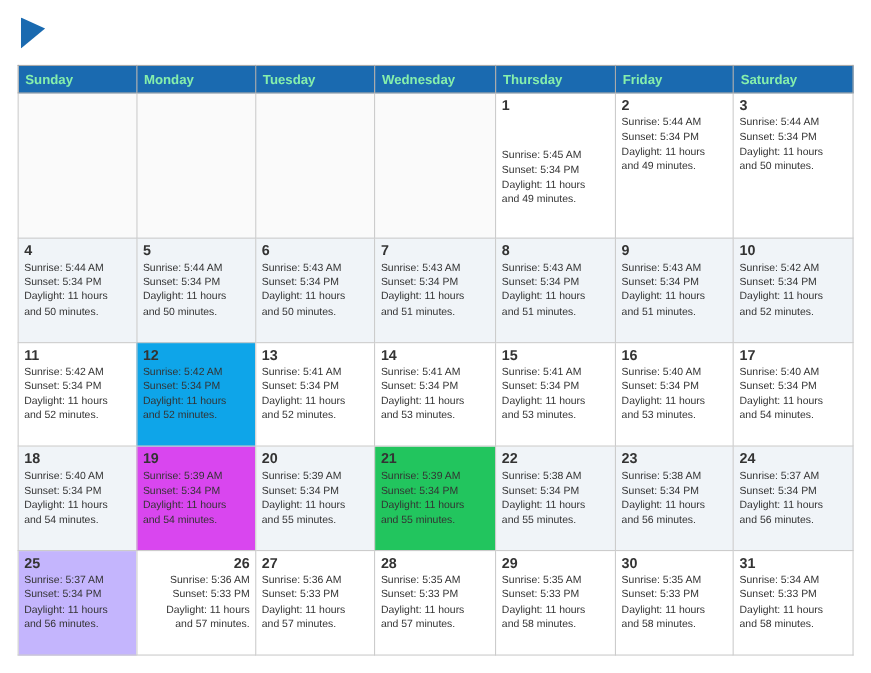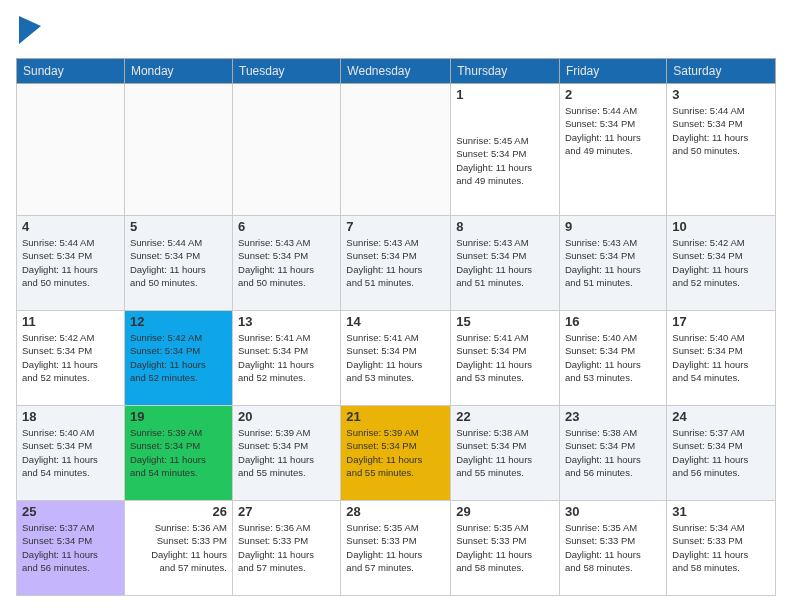--- a/index.html
+++ b/index.html
@@ -54,25 +54,25 @@
       font-size: 16px;
       color: #555;
     }
     .calendar-table {
       width: 100%;
       border-collapse: collapse;
       flex: 1;
     }
     .calendar-table th {
       background-color: #1a6ab0;
-      color: #e5e5e5;
+      color: #86efac;
       text-align: left;
       padding: 5px 6px;
       font-size: 12px;
-      font-weight: normal;
+      font-weight: bold;
       border: 1px solid #aaa;
     }
     .calendar-table td {
       border: 1px solid #ccc;
       vertical-align: top;
       padding: 3px 5px;
       font-size: 10px;
       color: #333;
       width: 113px;
       background: #fff;
@@ -262,35 +262,35 @@
           </td>
         </tr>
         <tr>
           <td style="background-color: rgb(240, 244, 248);">
             <span class="day-number">18</span>
             <div class="day-info" style="white-space: pre-line;">Sunrise: 5:40 AM
 Sunset: 5:34 PM
 Daylight: 11 hours
 and 54 minutes.</div>
           </td>
-          <td style="background-color: #22c55e;">
+          <td style="background-color: #d946ef;">
             <span class="day-number">19</span>
             <div class="day-info" style="white-space: pre-line;">Sunrise: 5:39 AM
 Sunset: 5:34 PM
 Daylight: 11 hours
 and 54 minutes.</div>
           </td>
           <td style="background-color: rgb(240, 244, 248);">
             <span class="day-number">20</span>
             <div class="day-info" style="white-space: pre-line;">Sunrise: 5:39 AM
 Sunset: 5:34 PM
 Daylight: 11 hours
 and 55 minutes.</div>
           </td>
-          <td style="background-color: #eab308;">
+          <td style="background-color: #22c55e;">
             <span class="day-number">21</span>
             <div class="day-info" style="white-space: pre-line;">Sunrise: 5:39 AM
 Sunset: 5:34 PM
 Daylight: 11 hours
 and 55 minutes.</div>
           </td>
           <td style="background-color: rgb(240, 244, 248);">
             <span class="day-number">22</span>
             <div class="day-info" style="white-space: pre-line;">Sunrise: 5:38 AM
 Sunset: 5:34 PM

